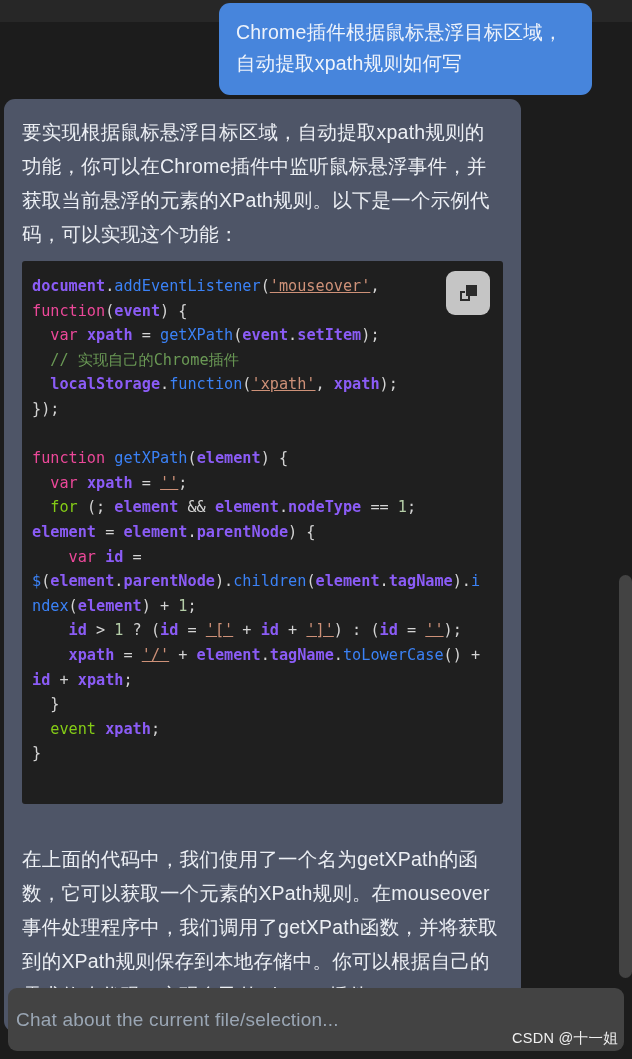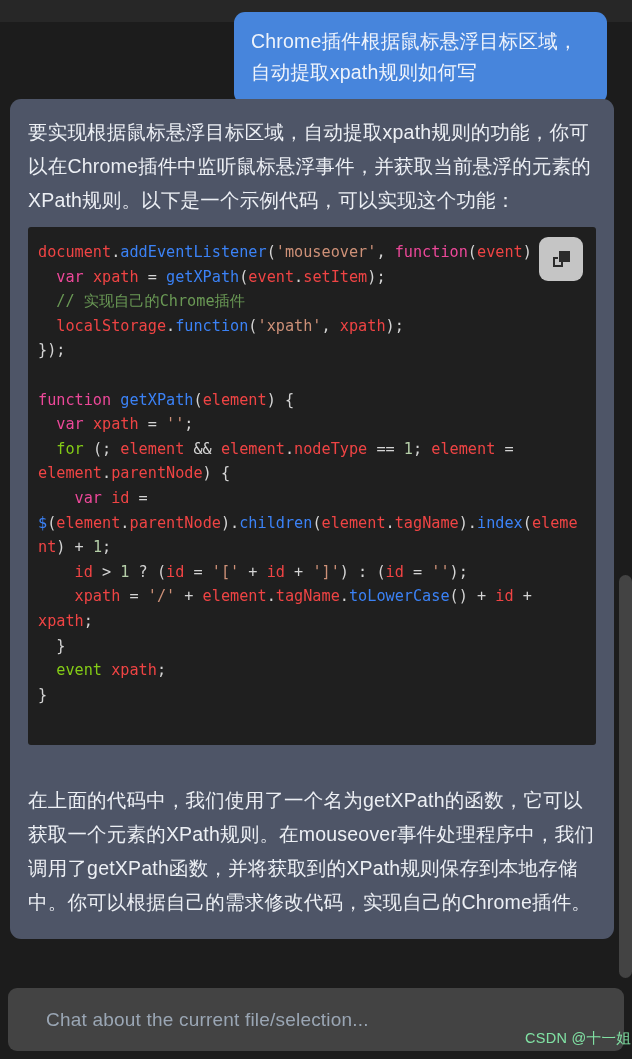--- a/index.html
+++ b/index.html
@@ -26,44 +26,44 @@
     position: absolute;
     top: 0; left: 0;
     width: 632px;
     height: 978px;
     background: transparent;
   }
 
   
   .user-row {
     position: absolute;
-    top: 12px;
+    top: 3px;
     left: 0;
     width: 632px;
     display: flex;
     justify-content: flex-end;
-    padding-right: 25px;
+    padding-right: 40px;
   }
   .user-bubble {
     background: #4785dc;
     color: #eef3fb;
     border-radius: 11px;
     padding: 14px 17px 16px 17px;
     width: 373px;
     font-size: 19.5px;
     line-height: 31px;
     letter-spacing: 0.2px;
   }
 
   
   .assistant-row {
     position: absolute;
     top: 99px;
-    left: 10px;
-    width: 604px;
+    left: 4px;
+    width: 517px;
   }
   .assistant-bubble {
     background: #4e5567;
     border-radius: 11px 11px 11px 11px;
     padding: 16px 18px 20px 18px;
     color: #e9ecf2;
   }
   .para {
     font-size: 19.5px;
     line-height: 34px;
@@ -98,41 +98,41 @@
     background: #c5c5c5;
     border-radius: 9px;
     display: flex;
     align-items: center;
     justify-content: center;
     cursor: pointer;
   }
 
   
   .tk-plain   { color: #d4d4d4; }
-  .tk-var     { color: #ef4444; }
+  .tk-var     { color: #8b5cf6; font-weight: bold; }
   .tk-fn      { color: #3b82f6; }
   .tk-kw      { color: #ec4899; }
   .tk-kw2     { color: #84cc16; }
-  .tk-str     { color: #ce9178; }
+  .tk-str     { color: #ce9178; text-decoration: underline; }
   .tk-com     { color: #6a9955; }
   .tk-num     { color: #b5cea8; }
   .tk-punct   { color: #d4d4d4; }
 
   
   .input-bar {
     position: absolute;
     left: 8px;
     top: 988px;
     width: 616px;
     height: 63px;
     background: #434343;
     border-radius: 9px;
     display: flex;
     align-items: center;
-    padding: 0 38px;
+    padding: 0 8px;
   }
   .input-placeholder {
     color: #9aa6b4;
     font-size: 19px;
     letter-spacing: 0.2px;
   }
 
   
   .scrollbar-track {
     position: absolute;
@@ -148,23 +148,23 @@
     top: 575px;
     width: 13px;
     height: 403px;
     background: #434343;
     border-radius: 7px;
   }
 
   
   .watermark {
     position: absolute;
-    right: 1px;
+    right: 14px;
     bottom: 11px;
-    color: #86efac;
+    color: #ffffff;
     font-size: 14.5px;
     letter-spacing: 0.3px;
     opacity: 0.92;
   }
 </style>
 </head>
 <body>
 
 <div class="top-strip"></div>
 

